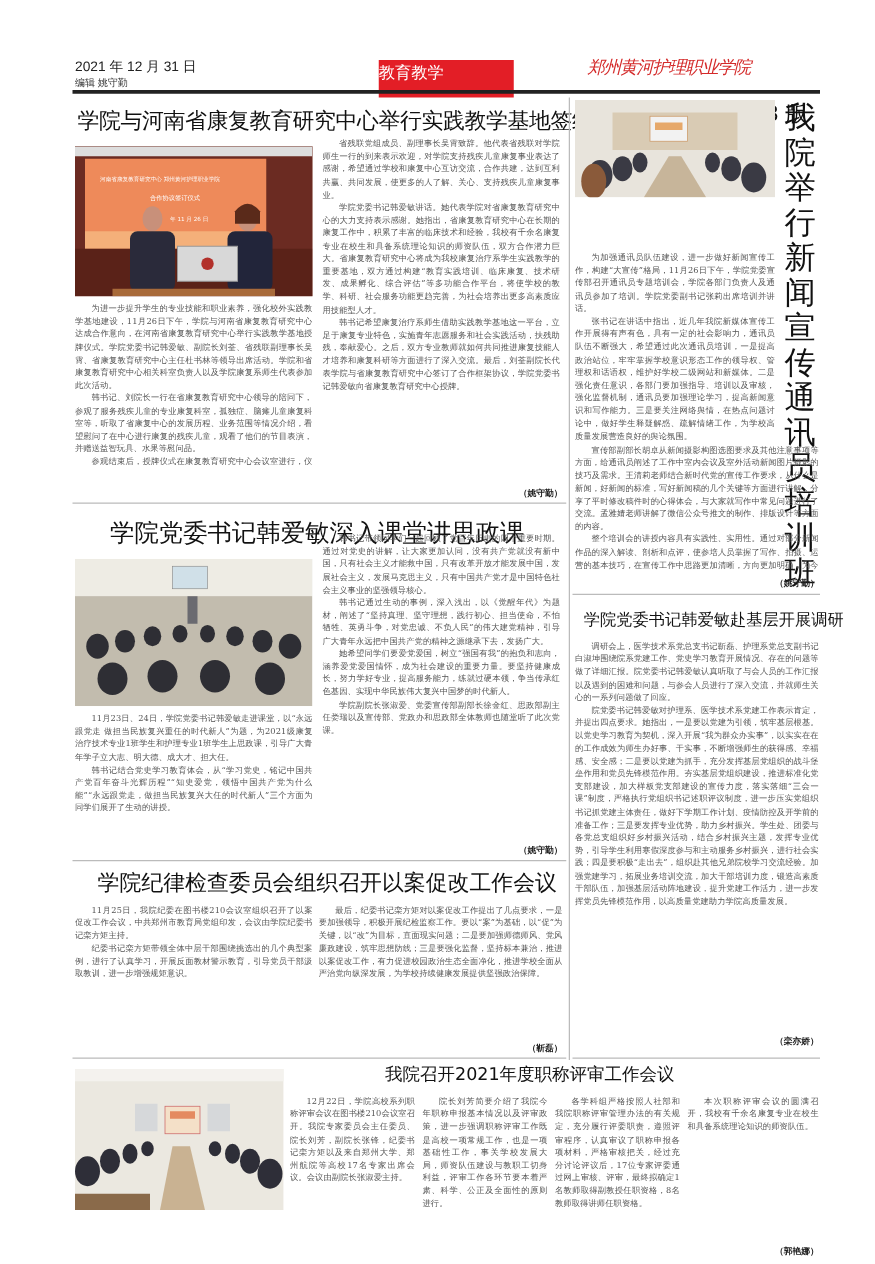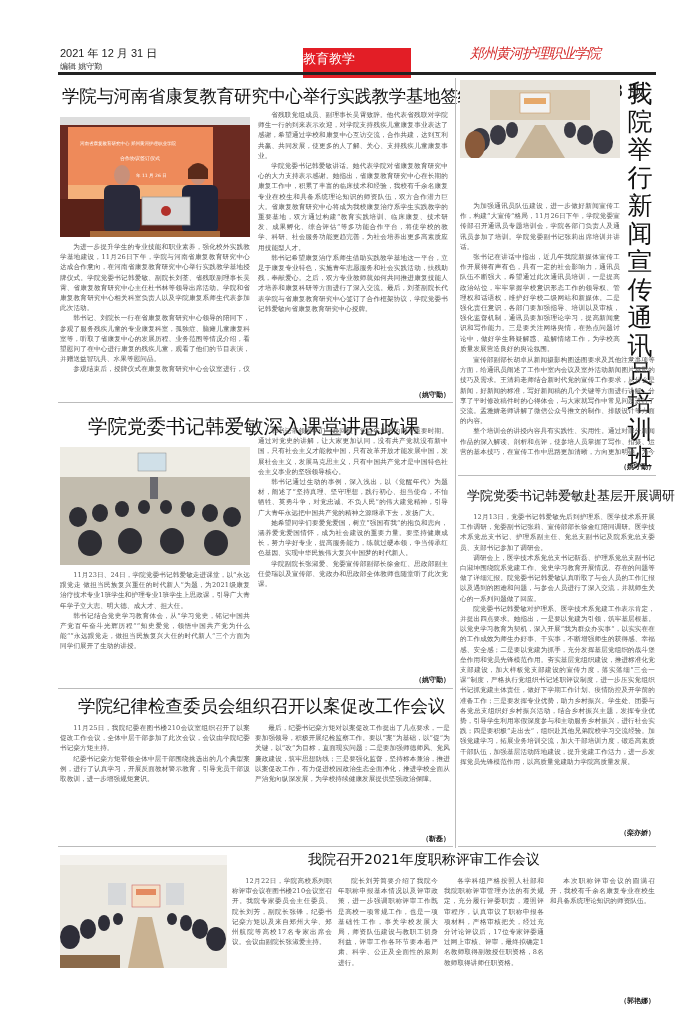--- a/index.html
+++ b/index.html
@@ -136,33 +136,32 @@
   <p>韩书记通过生动的事例，深入浅出，以《觉醒年代》为题材，阐述了“坚持真理、坚守理想，践行初心、担当使命，不怕牺牲、英勇斗争，对党忠诚、不负人民”的伟大建党精神，引导广大青年永远把中国共产党的精神之源继承下去，发扬广大。</p>
   <p>她希望同学们要爱党爱国，树立“强国有我”的抱负和志向，涵养爱党爱国情怀，成为社会建设的重要力量。要坚持健康成长，努力学好专业，提高服务能力，练就过硬本领，争当传承红色基因、实现中华民族伟大复兴中国梦的时代新人。</p>
   <p>学院副院长张淑爱、党委宣传部副部长徐金红、思政部副主任娄瑞以及宣传部、党政办和思政部全体教师也随堂听了此次党课。</p>
 </div>
 <div class="abs byline" style="left:380px;top:675px;width:70px;">（姚守勤）</div>
 <div class="abs hr" style="left:58px;top:688px;width:395px;"></div>
 
 <div class="abs headline" style="left:78px;top:694px;font-size:17.5px;">学院纪律检查委员会组织召开以案促改工作会议</div>
 
 <div class="abs body" style="left:60px;top:723px;width:190px;height:118px;">
-  <p>11月25日，我院纪委在图书楼210会议室组织召开了以案促改工作会议，全体中层干部参加了此次会议，会议由学院纪委书记栾方矩主持。</p>
+  <p>11月25日，我院纪委在图书楼210会议室组织召开了以案促改工作会议，中共郑州市教育局党组印发，会议由学院纪委书记栾方矩主持。</p>
   <p>纪委书记栾方矩带领全体中层干部围绕挑选出的几个典型案例，进行了认真学习，开展反面教材警示教育，引导党员干部汲取教训，进一步增强规矩意识。</p>
 </div>
 <div class="abs body" style="left:255px;top:723px;width:195px;height:112px;">
   <p>最后，纪委书记栾方矩对以案促改工作提出了几点要求，一是要加强领导，积极开展纪检监察工作。要以“案”为基础，以“促”为关键，以“改”为目标，直面现实问题；二是要加强师德师风、党风廉政建设，筑牢思想防线；三是要强化监督，坚持标本兼治，推进以案促改工作，有力促进校园政治生态全面净化，推进学校全面从严治党向纵深发展，为学校持续健康发展提供坚强政治保障。</p>
 </div>
 <div class="abs byline" style="left:380px;top:834px;width:70px;">（靳磊）</div>
 <div class="abs hr" style="left:58px;top:846px;width:395px;"></div>
 
 <div class="abs headline" style="left:467px;top:487px;font-size:13px;">学院党委书记韩爱敏赴基层开展调研</div>
 
 <div class="abs body" style="left:460px;top:512px;width:195px;height:316px;">
-  <p>12月13日，党委书记韩爱敏先后到护理系、医学技术系开展工作调研，党委副书记张莉、宣传部部长徐金红陪同调研。医学技术系党总支书记、护理系副主任、党总支副书记及院系党总支委员、支部书记参加了调研会。</p>
   <p>调研会上，医学技术系党总支书记靳磊、护理系党总支副书记白淑坤围绕院系党建工作、党史学习教育开展情况、存在的问题等做了详细汇报。院党委书记韩爱敏认真听取了与会人员的工作汇报以及遇到的困难和问题，与参会人员进行了深入交流，并就师生关心的一系列问题做了回应。</p>
   <p>院党委书记韩爱敏对护理系、医学技术系党建工作表示肯定，并提出四点要求。她指出，一是要以党建为引领，筑牢基层根基。以党史学习教育为契机，深入开展“我为群众办实事”，以实实在在的工作成效为师生办好事、干实事，不断增强师生的获得感、幸福感、安全感；二是要以党建为抓手，充分发挥基层党组织的战斗堡垒作用和党员先锋模范作用。夯实基层党组织建设，推进标准化党支部建设，加大样板党支部建设的宣传力度，落实落细“三会一课”制度，严格执行党组织书记述职评议制度，进一步压实党组织书记抓党建主体责任，做好下学期工作计划、疫情防控及开学前的准备工作；三是要发挥专业优势，助力乡村振兴。学生处、团委与各党总支组织好乡村振兴活动，结合乡村振兴主题，发挥专业优势，引导学生利用寒假深度参与和主动服务乡村振兴，进行社会实践；四是要积极“走出去”，组织赴其他兄弟院校学习交流经验。加强党建学习，拓展业务培训交流，加大干部培训力度，锻造高素质干部队伍，加强基层活动阵地建设，提升党建工作活力，进一步发挥党员先锋模范作用，以高质量党建助力学院高质量发展。</p>
 </div>
 <div class="abs byline" style="left:585px;top:828px;width:70px;">（栾亦娇）</div>
 <div class="abs hr" style="left:458px;top:846px;width:198px;"></div>
 
 <div class="abs headline" style="left:308px;top:851px;font-size:14px;">我院召开2021年度职称评审工作会议</div>
 
 <div class="abs photo" style="left:60px;top:855px;width:167px;height:113px;">
   <svg width="167" height="113" viewBox="0 0 167 113">

